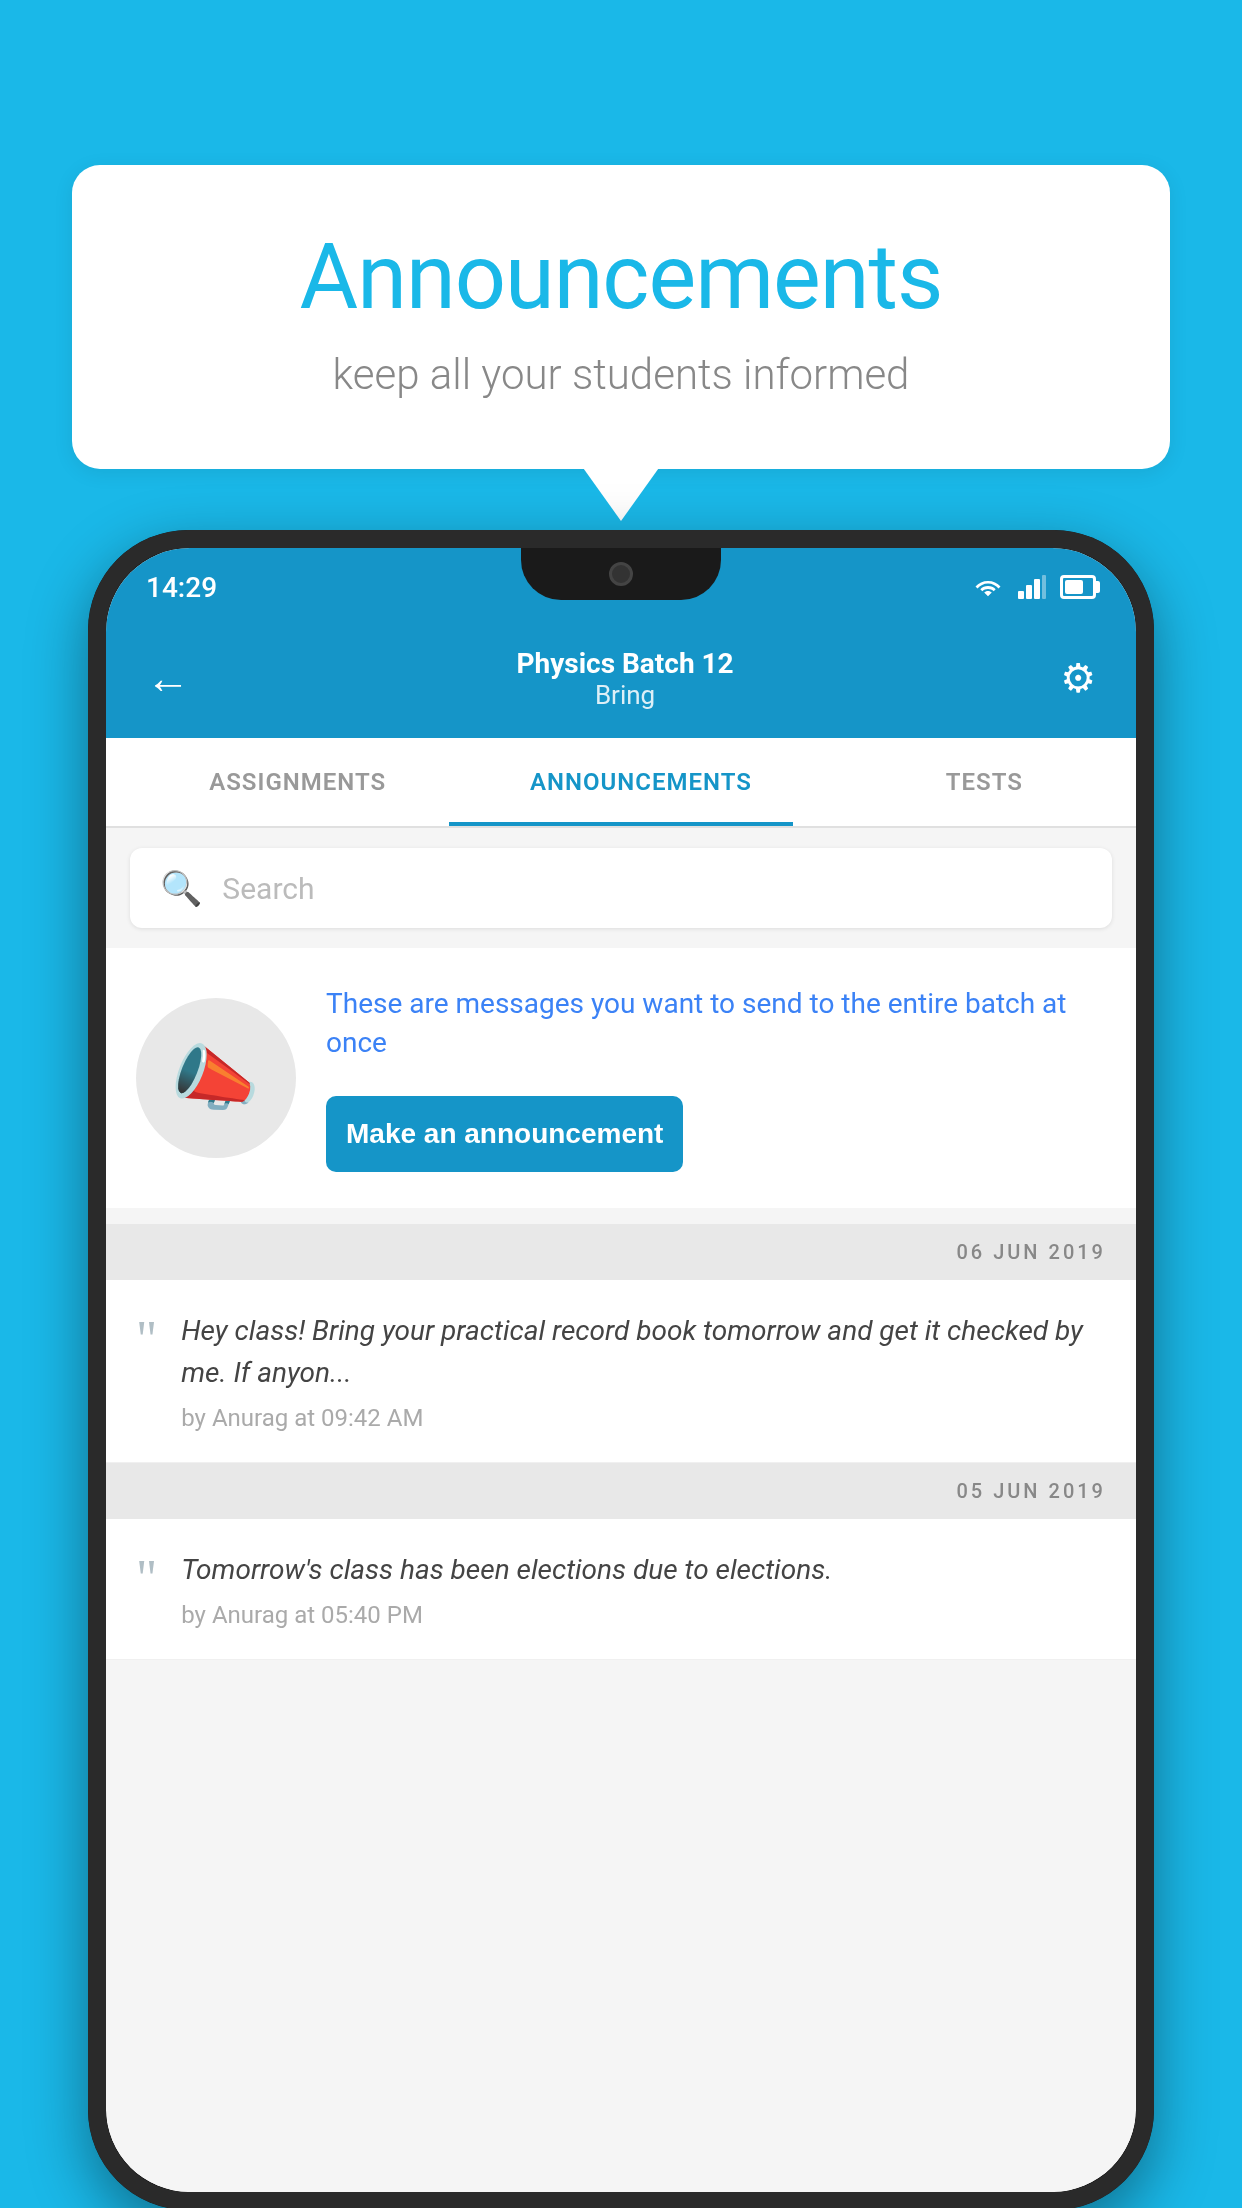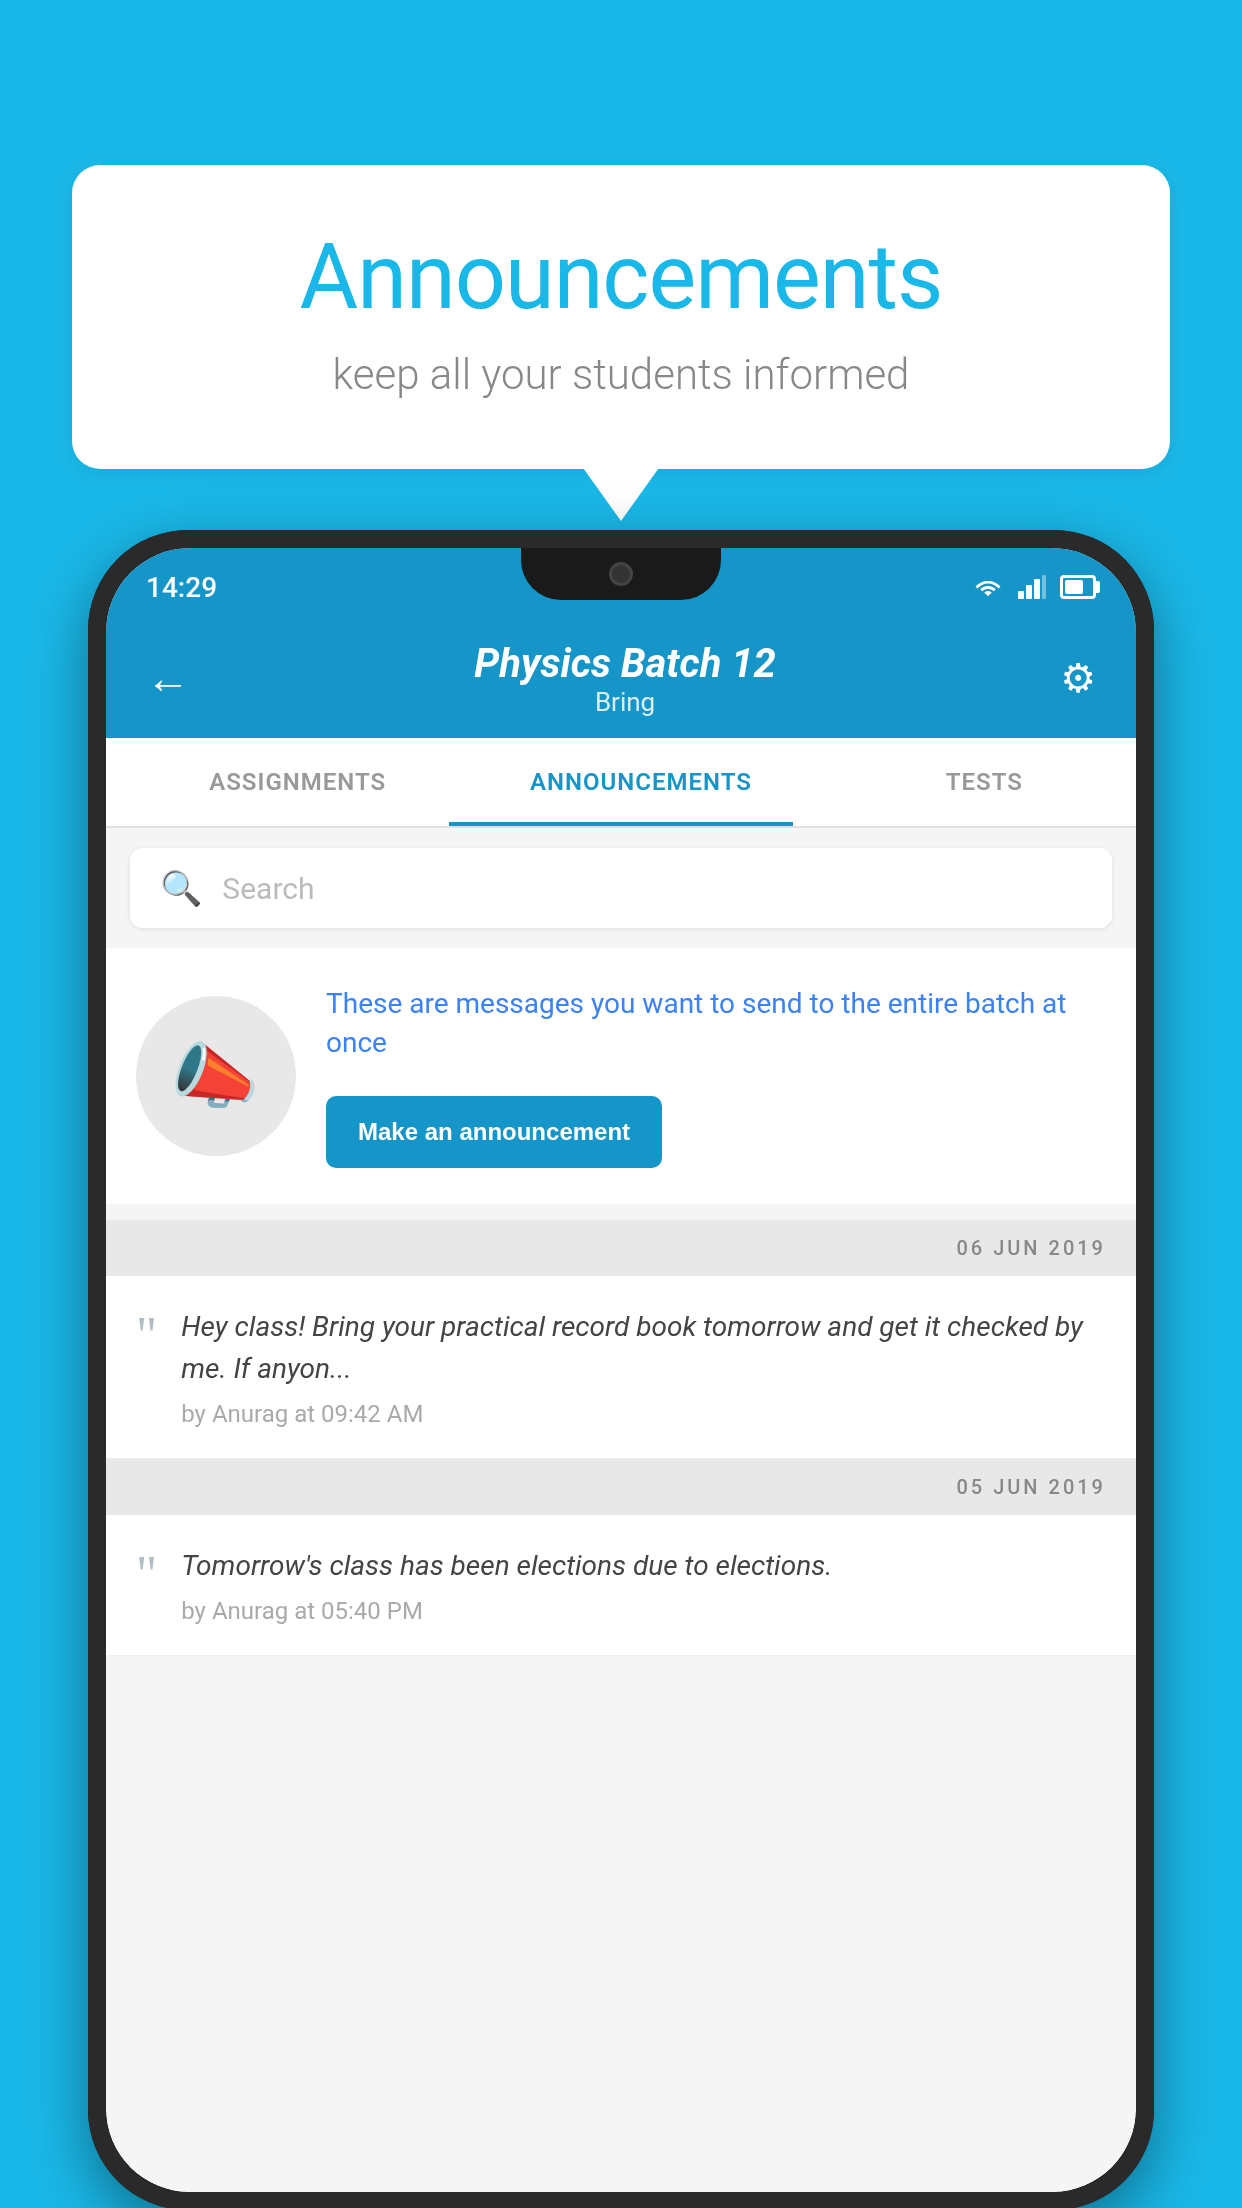--- a/index.html
+++ b/index.html
@@ -199,23 +199,22 @@
       font-size: 44px;
       cursor: pointer;
     }
 
     .header-title-group {
       text-align: center;
     }
 
     .header-title {
       color: white;
-      font-size: 40px;
+      font-size: 28px;
       font-weight: 700;
-      font-style: italic;
     }
 
     .header-subtitle {
       color: rgba(255,255,255,0.85);
       font-size: 26px;
     }
 
     .gear-btn {
       color: white;
       font-size: 40px;
@@ -335,22 +334,22 @@
       color: #3b82f6;
       line-height: 1.4;
       margin-bottom: 34px;
     }
 
     .make-announcement-btn {
       background: #1595c8;
       color: white;
       border: none;
       border-radius: 10px;
-      padding: 22px 32px;
-      font-size: 24px;
+      padding: 22px 20px;
+      font-size: 28px;
       font-weight: 600;
       cursor: pointer;
       white-space: nowrap;
     }
 
     
     .date-separator {
       background: #e8e8e8;
       padding: 16px 30px;
       font-size: 20px;

